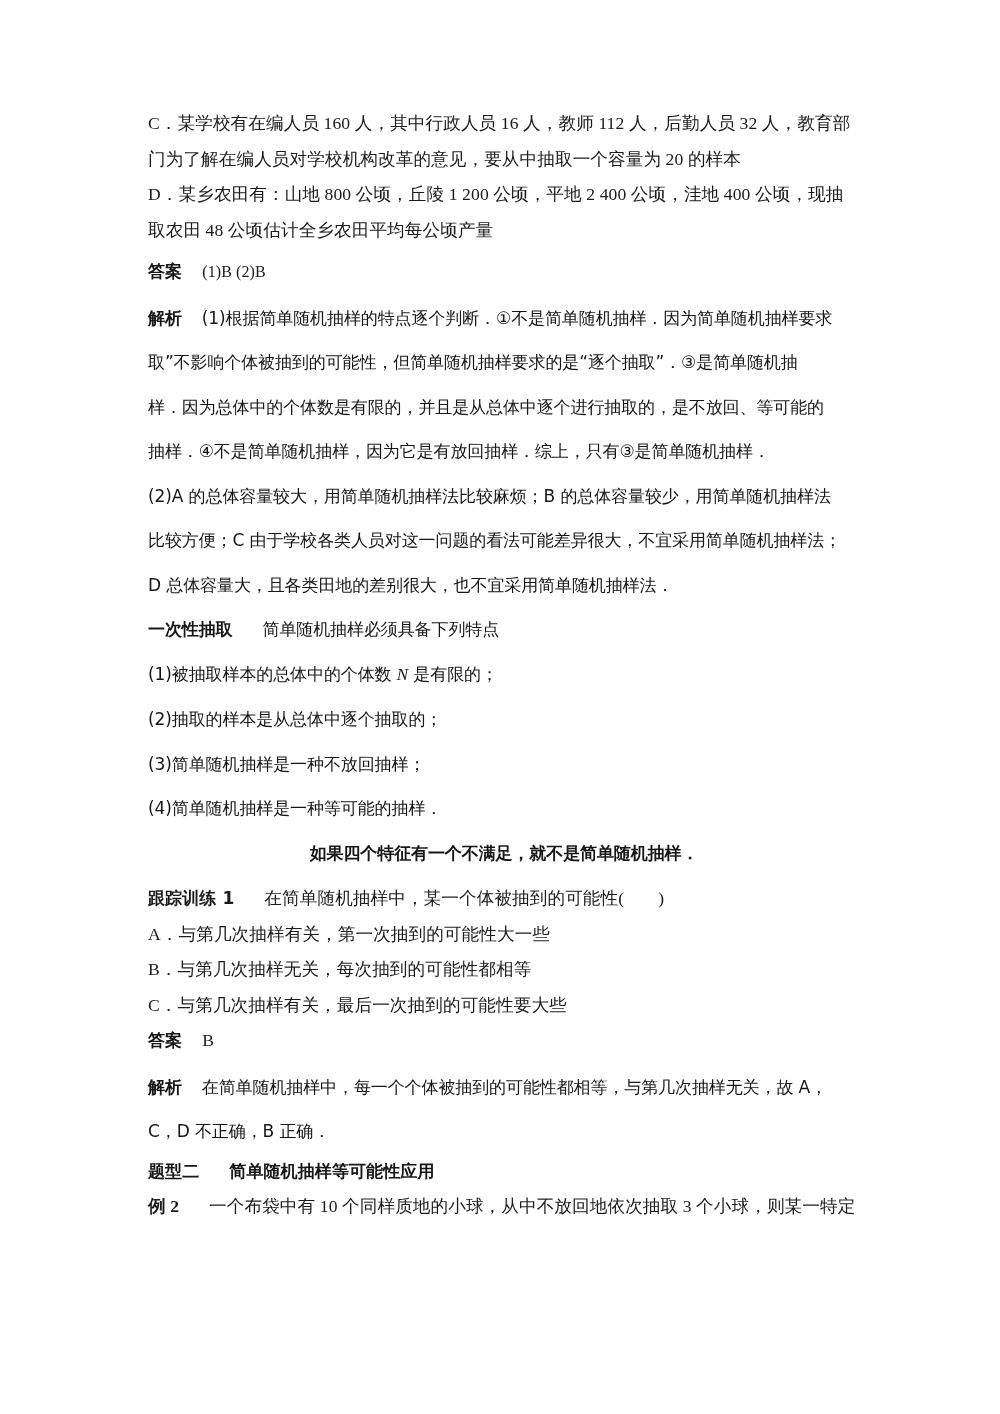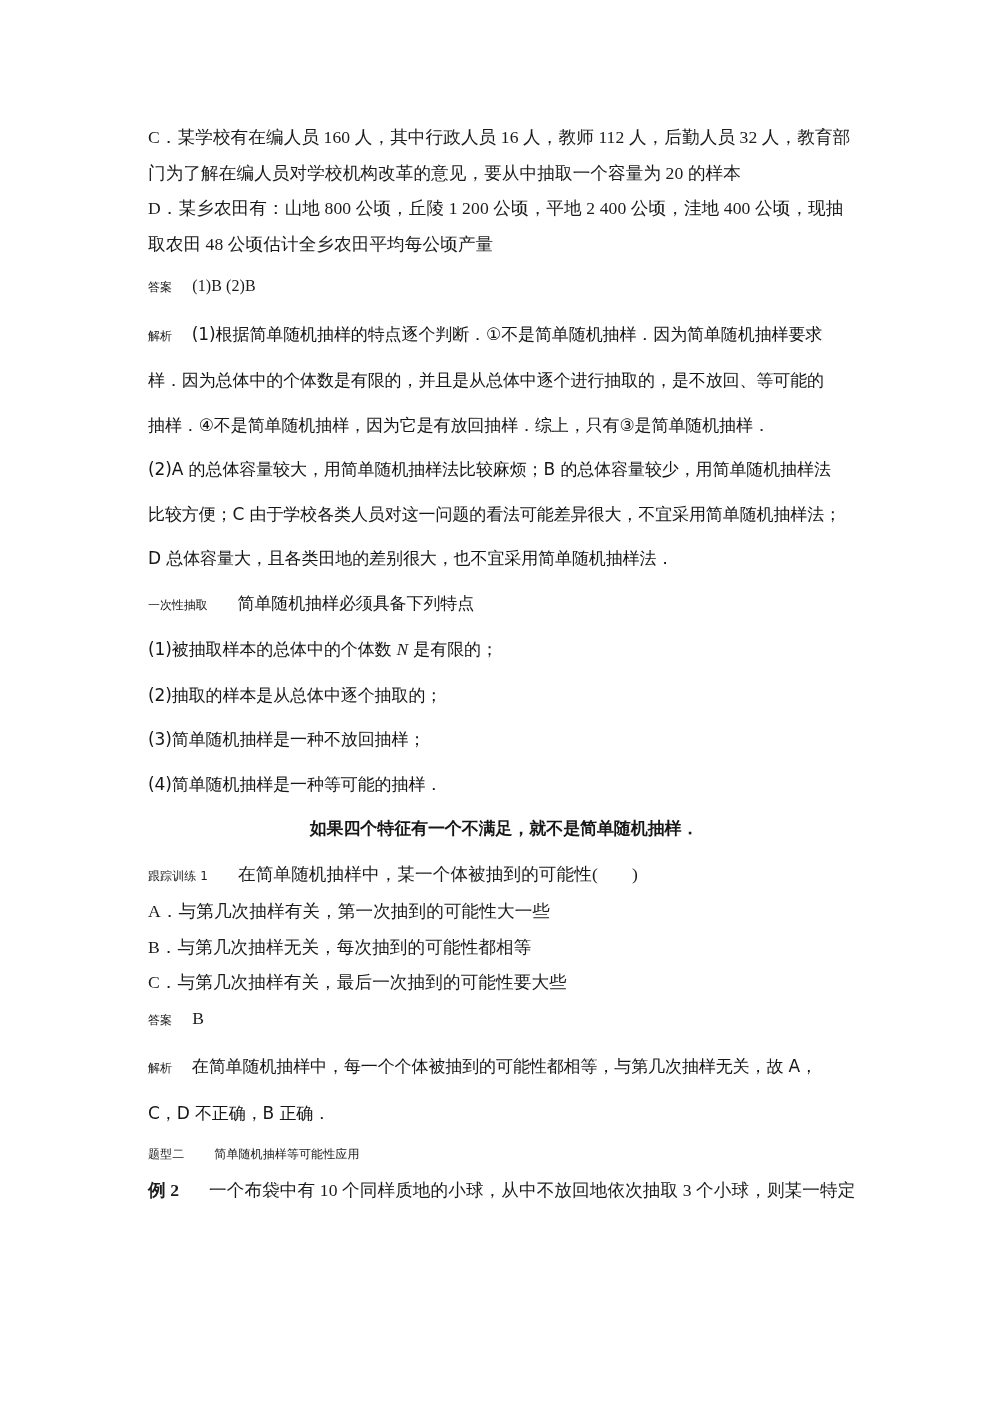--- a/index.html
+++ b/index.html
@@ -23,21 +23,21 @@
     top: 0;
     width: 1000px;
     height: 1414px;
     background: #fff;
     overflow: hidden;
   }
 
   .content {
     position: absolute;
     left: 148px;
-    top: 120px;
+    top: 106px;
     width: 712px;
   }
 
   
   .line {
     font-size: 17.4px;
     line-height: 35px;
     color: #1a1a1a;
     white-space: nowrap;
     letter-spacing: 0.1px;
@@ -66,23 +66,23 @@
     line-height: 35.5px;
     color: #161616;
   }
 
   .bold {
     font-weight: 700;
     text-align: center;
   }
 
   .label {
-    font-weight: 400;
+    font-weight: 700;
     font-family: "DejaVu Sans", "Liberation Sans", sans-serif;
-    font-size: 12px;
+    font-size: 17px;
     margin-top: 32px;
   }
 
   .gap-sm { height: 6px; }
 
   .ital {
     font-style: italic;
     font-family: "Liberation Serif", "DejaVu Serif", serif;
   }
 
@@ -110,20 +110,21 @@
     <div class="line sans-tight">
       <span class="label">答案</span><span class="sp"></span><span class="serif" style="font-size:16px">(1)B    (2)B</span>
     </div>
 
     <div class="gap-sm"></div>
 
     <div>
       <div class="line sans">
         <span class="label">解析</span><span class="sp"></span><span>(1)根据简单随机抽样的特点逐个判断．①不是简单随机抽样．因为简单随机抽样要求</span>
       </div>
+      <div class="line sans">取”不影响个体被抽到的可能性，但简单随机抽样要求的是“逐个抽取”．③是简单随机抽</div>
       <div class="line sans">样．因为总体中的个体数是有限的，并且是从总体中逐个进行抽取的，是不放回、等可能的</div>
       <div class="line sans">抽样．④不是简单随机抽样，因为它是有放回抽样．综上，只有③是简单随机抽样．</div>
       <div class="line sans">(2)A 的总体容量较大，用简单随机抽样法比较麻烦；B 的总体容量较少，用简单随机抽样法</div>
       <div class="line sans">比较方便；C 由于学校各类人员对这一问题的看法可能差异很大，不宜采用简单随机抽样法；</div>
       <div class="line sans">D 总体容量大，且各类田地的差别很大，也不宜采用简单随机抽样法．</div>
     </div>
 
     <div>
       <div class="line sans">
         <span class="label">一次性抽取</span><span class="sp-lg"></span><span>简单随机抽样必须具备下列特点</span>

